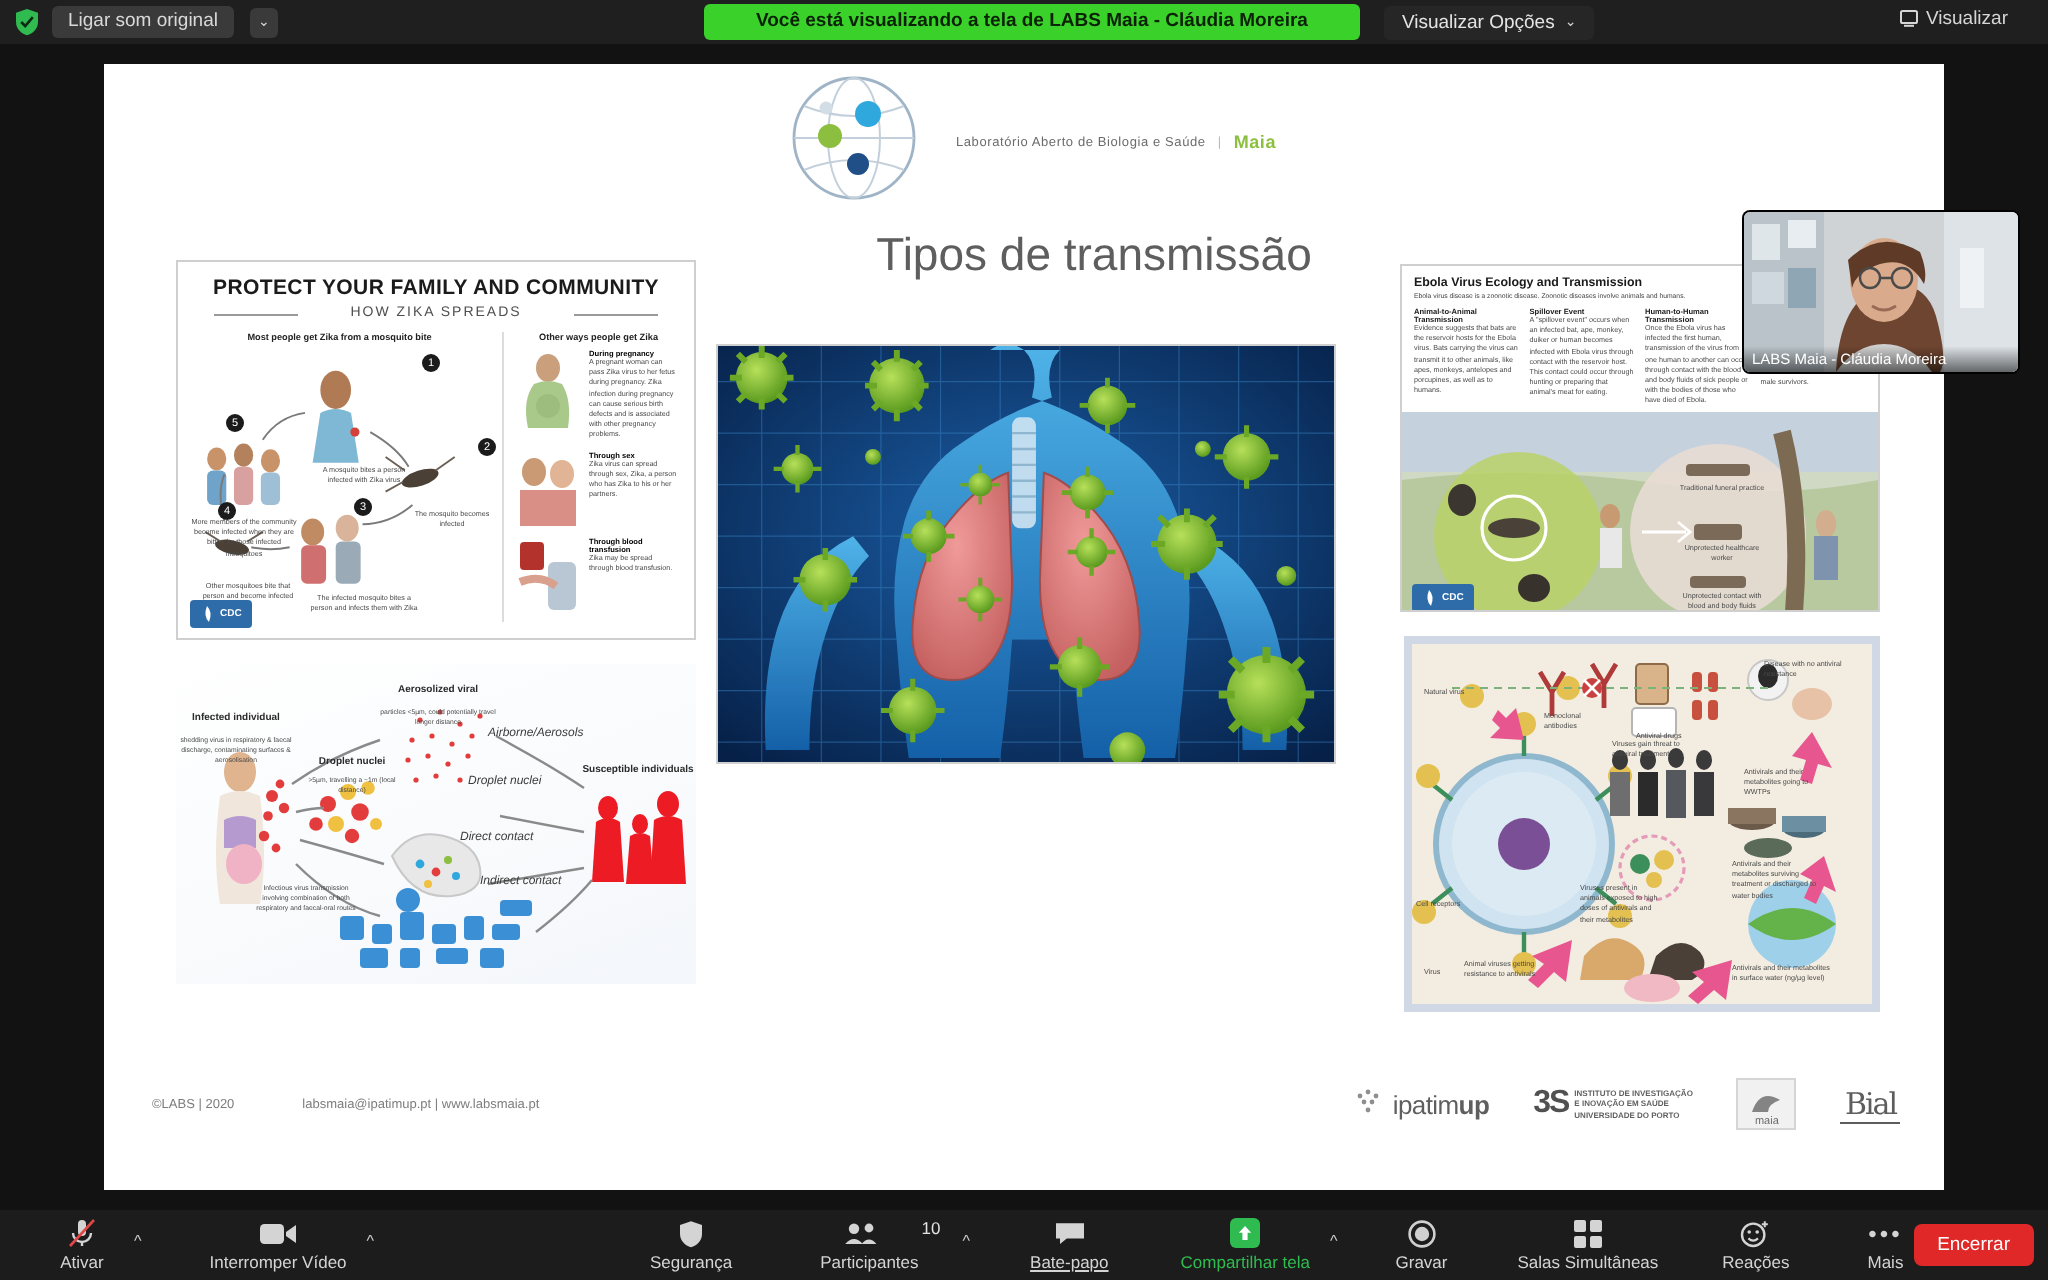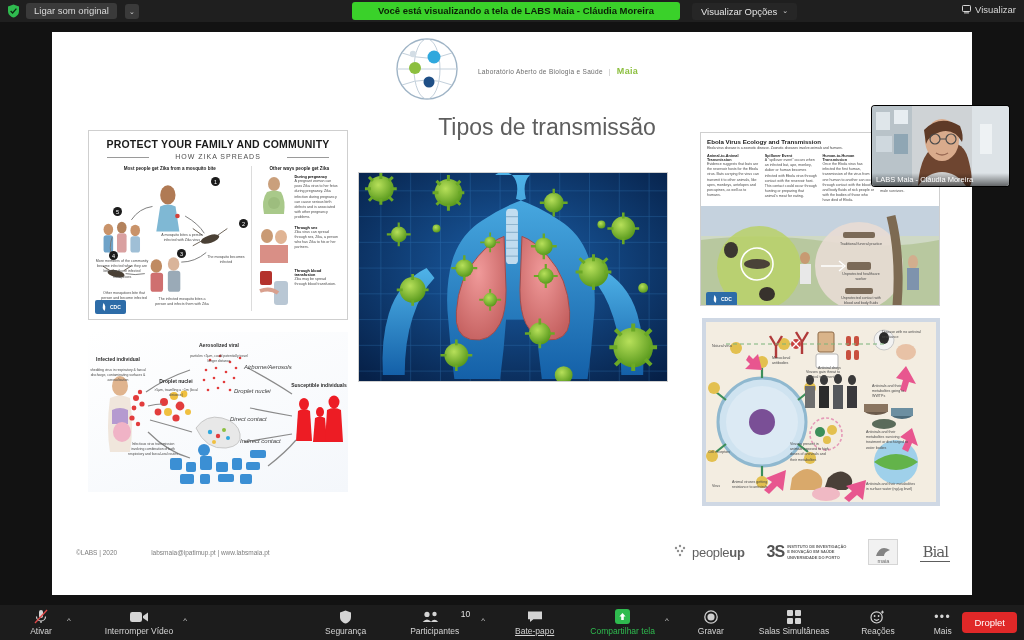--- a/index.html
+++ b/index.html
@@ -36,21 +36,21 @@
     background: #3ad12a; color: #0b2207; font-size: 9.5px; font-weight: bold;
     padding: 3px 26px; border-radius: 3px; white-space: nowrap; line-height: 1.3;
   }
   .view-options {
     color: #e4e4e4; font-size: 9.5px; padding: 3px 9px; margin-left: 12px;
     white-space: nowrap; display: flex; align-items: center; gap: 5px;
     background: #262626; border-radius: 3px;
   }
   .caret-dn { font-size: 7px; opacity: .9; }
   .tb-right {
-    position: absolute; right: 8px; top: 4px;
+    position: absolute; right: 20px; top: 4px;
     color: #d6d6d6; font-size: 9.5px; display: flex; align-items: center; gap: 4px; text-align: center;
   }
   .mini-ico { display: inline-block; width: 9px; height: 9px; }
 
   
   #stage {
     position: absolute; top: 22px; left: 0; width: 1024px; height: 583px;
     background: #121212;
   }
   #slide {
@@ -776,21 +776,21 @@
             <svg width="16" height="16" viewBox="0 0 16 16">
                 <g fill="#777">
                   <circle cx="3" cy="4" r="1.2"></circle>
                   <circle cx="7" cy="2" r="1.2"></circle>
                   <circle cx="11" cy="4" r="1.2"></circle>
                   <circle cx="5" cy="7" r="1.2"></circle>
                   <circle cx="9" cy="7" r="1.2"></circle>
                   <circle cx="7" cy="11" r="1.2"></circle>
                 </g>
               </svg>
-            <span class="fl-ipat"><span>people</span><b>up</b></span>
+            <span class="fl-ipat"><span>ipatim</span><b>up</b></span>
           </div>
           <div class="fl">
             <span class="fl-i3s-mark">3S</span>
             <span class="fl-i3s-txt">
               <div>INSTITUTO DE INVESTIGAÇÃO</div>
               <div>E INOVAÇÃO EM SAÚDE</div>
               <div>UNIVERSIDADE DO PORTO</div>
             </span>
           </div>
           <div class="fl-maia">
@@ -939,15 +939,15 @@
       </div>
 
       <div class="bb-item" style="margin-left:18px;">
         <span class="ico">
             <span class="dots">•••</span>
           </span>
         <span class="lbl">Mais</span>
       </div>
     </div>
 
-    <div class="end-btn">Droplet</div>
+    <div class="end-btn">Encerrar</div>
   </div>
 </div>
 
 </body></html>

